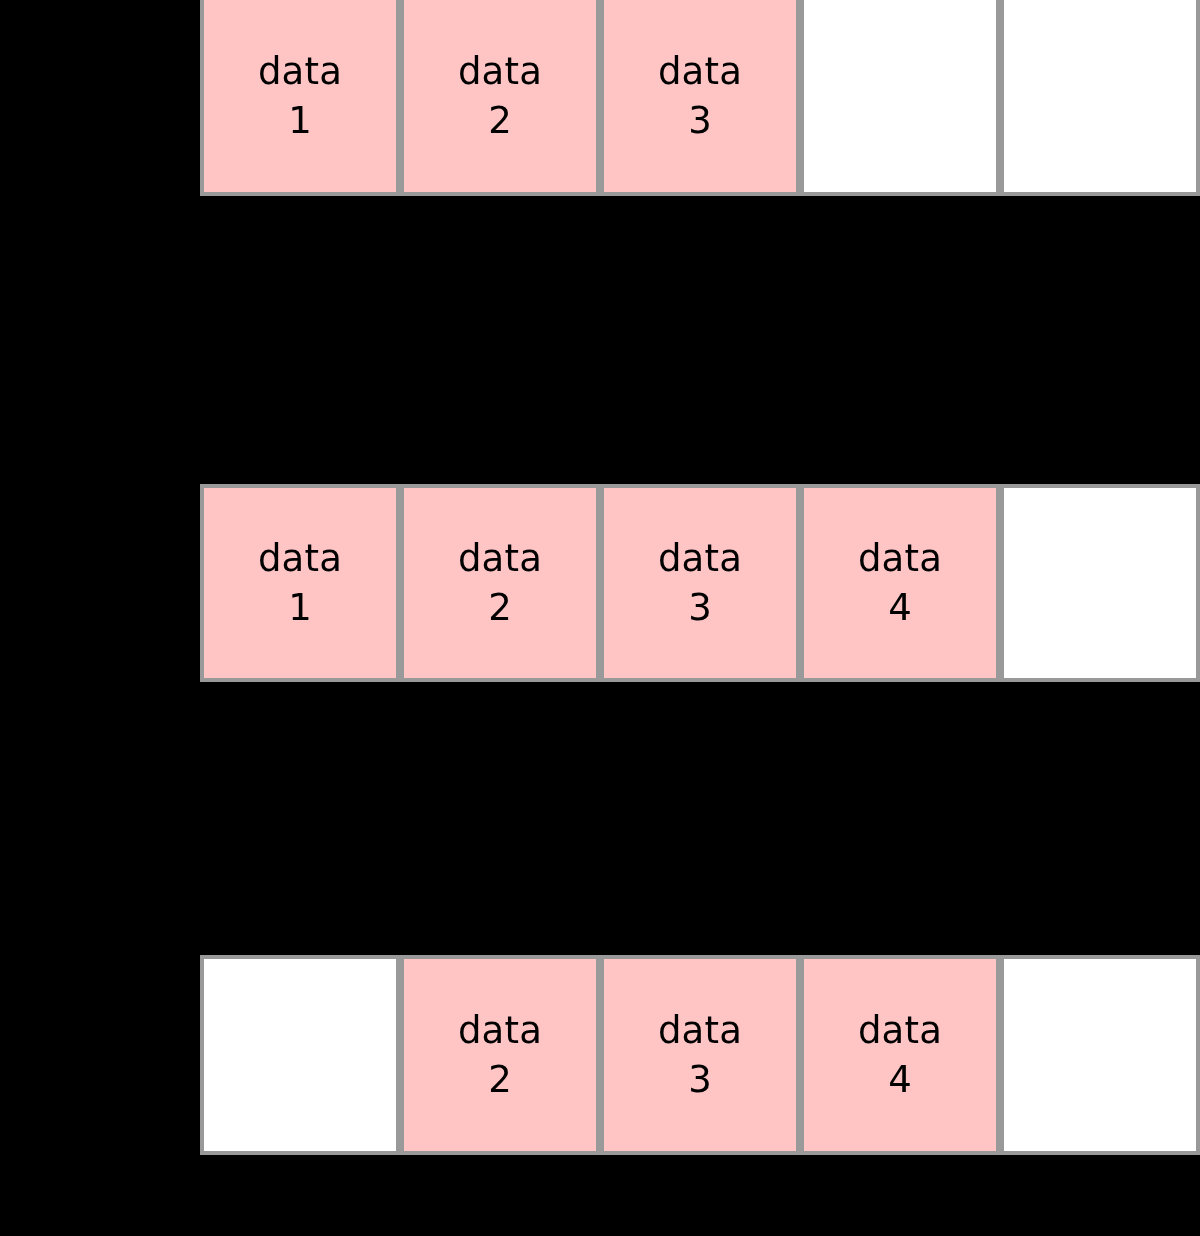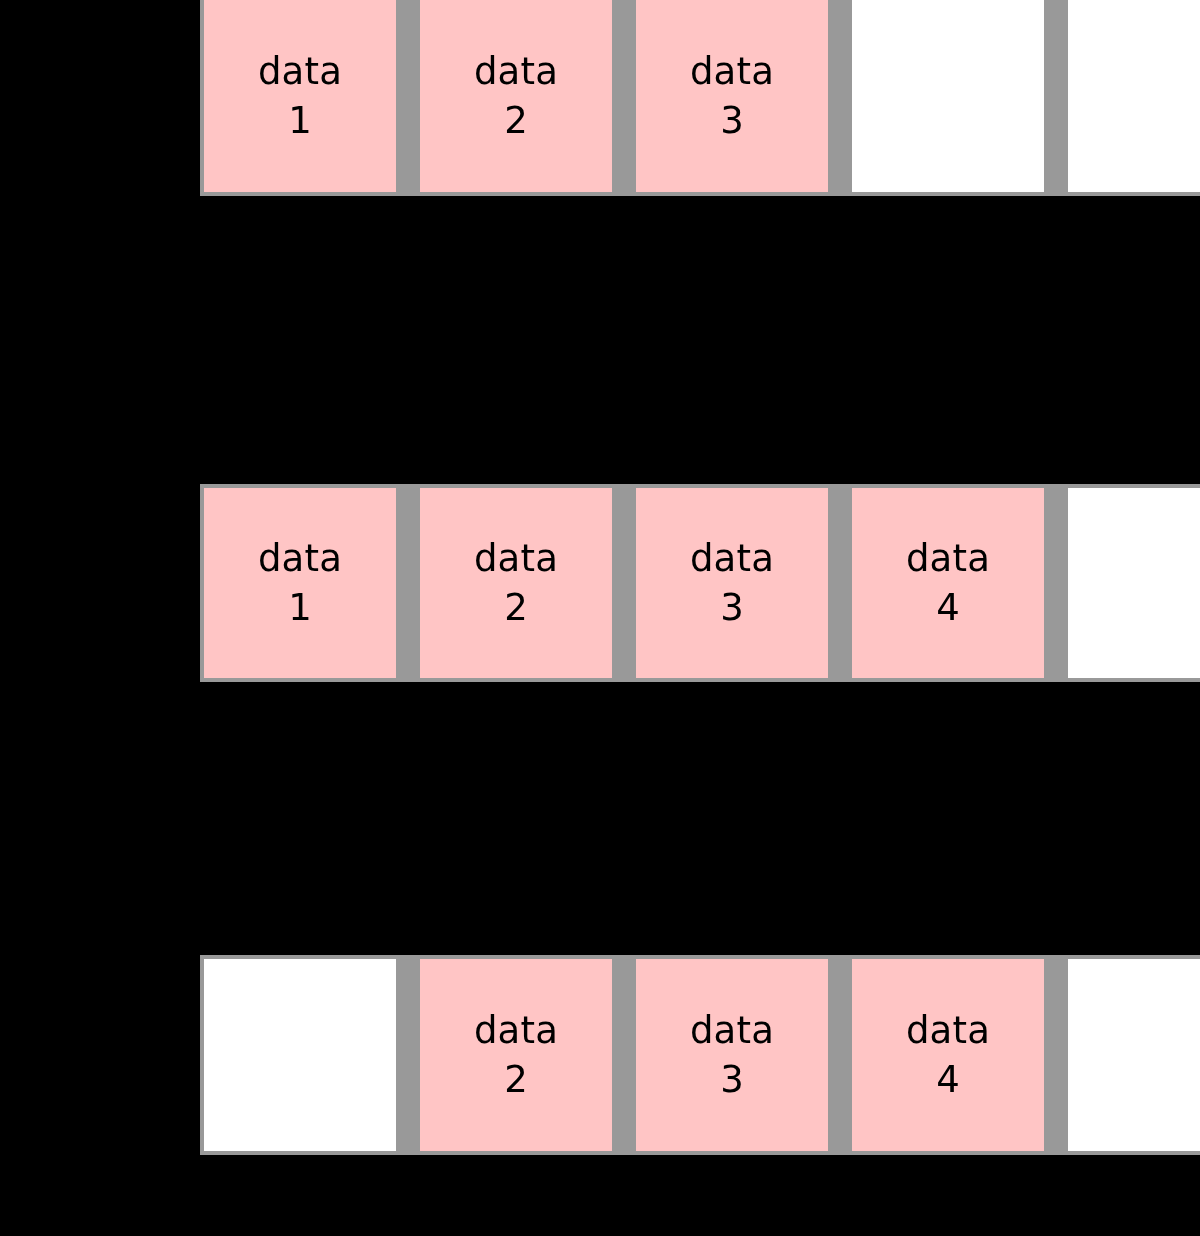--- a/index.html
+++ b/index.html
@@ -35,21 +35,21 @@
     box-sizing: border-box;
   }
 
   .grid-row.row-0 { top: -4px;   height: 200px; }
   .grid-row.row-1 { top: 484px;  height: 198px; }
   .grid-row.row-2 { top: 955px;  height: 200px; }
 
   .cell {
     width: 192px;
     height: 100%;
-    margin-right: 24px;
+    margin-right: 8px;
     box-sizing: border-box;
     display: flex;
     align-items: center;
     justify-content: center;
     text-align: center;
     font-size: 37px;
     line-height: 1.33;
     color: #000000;
     letter-spacing: 0.2px;
     flex: 0 0 auto;

